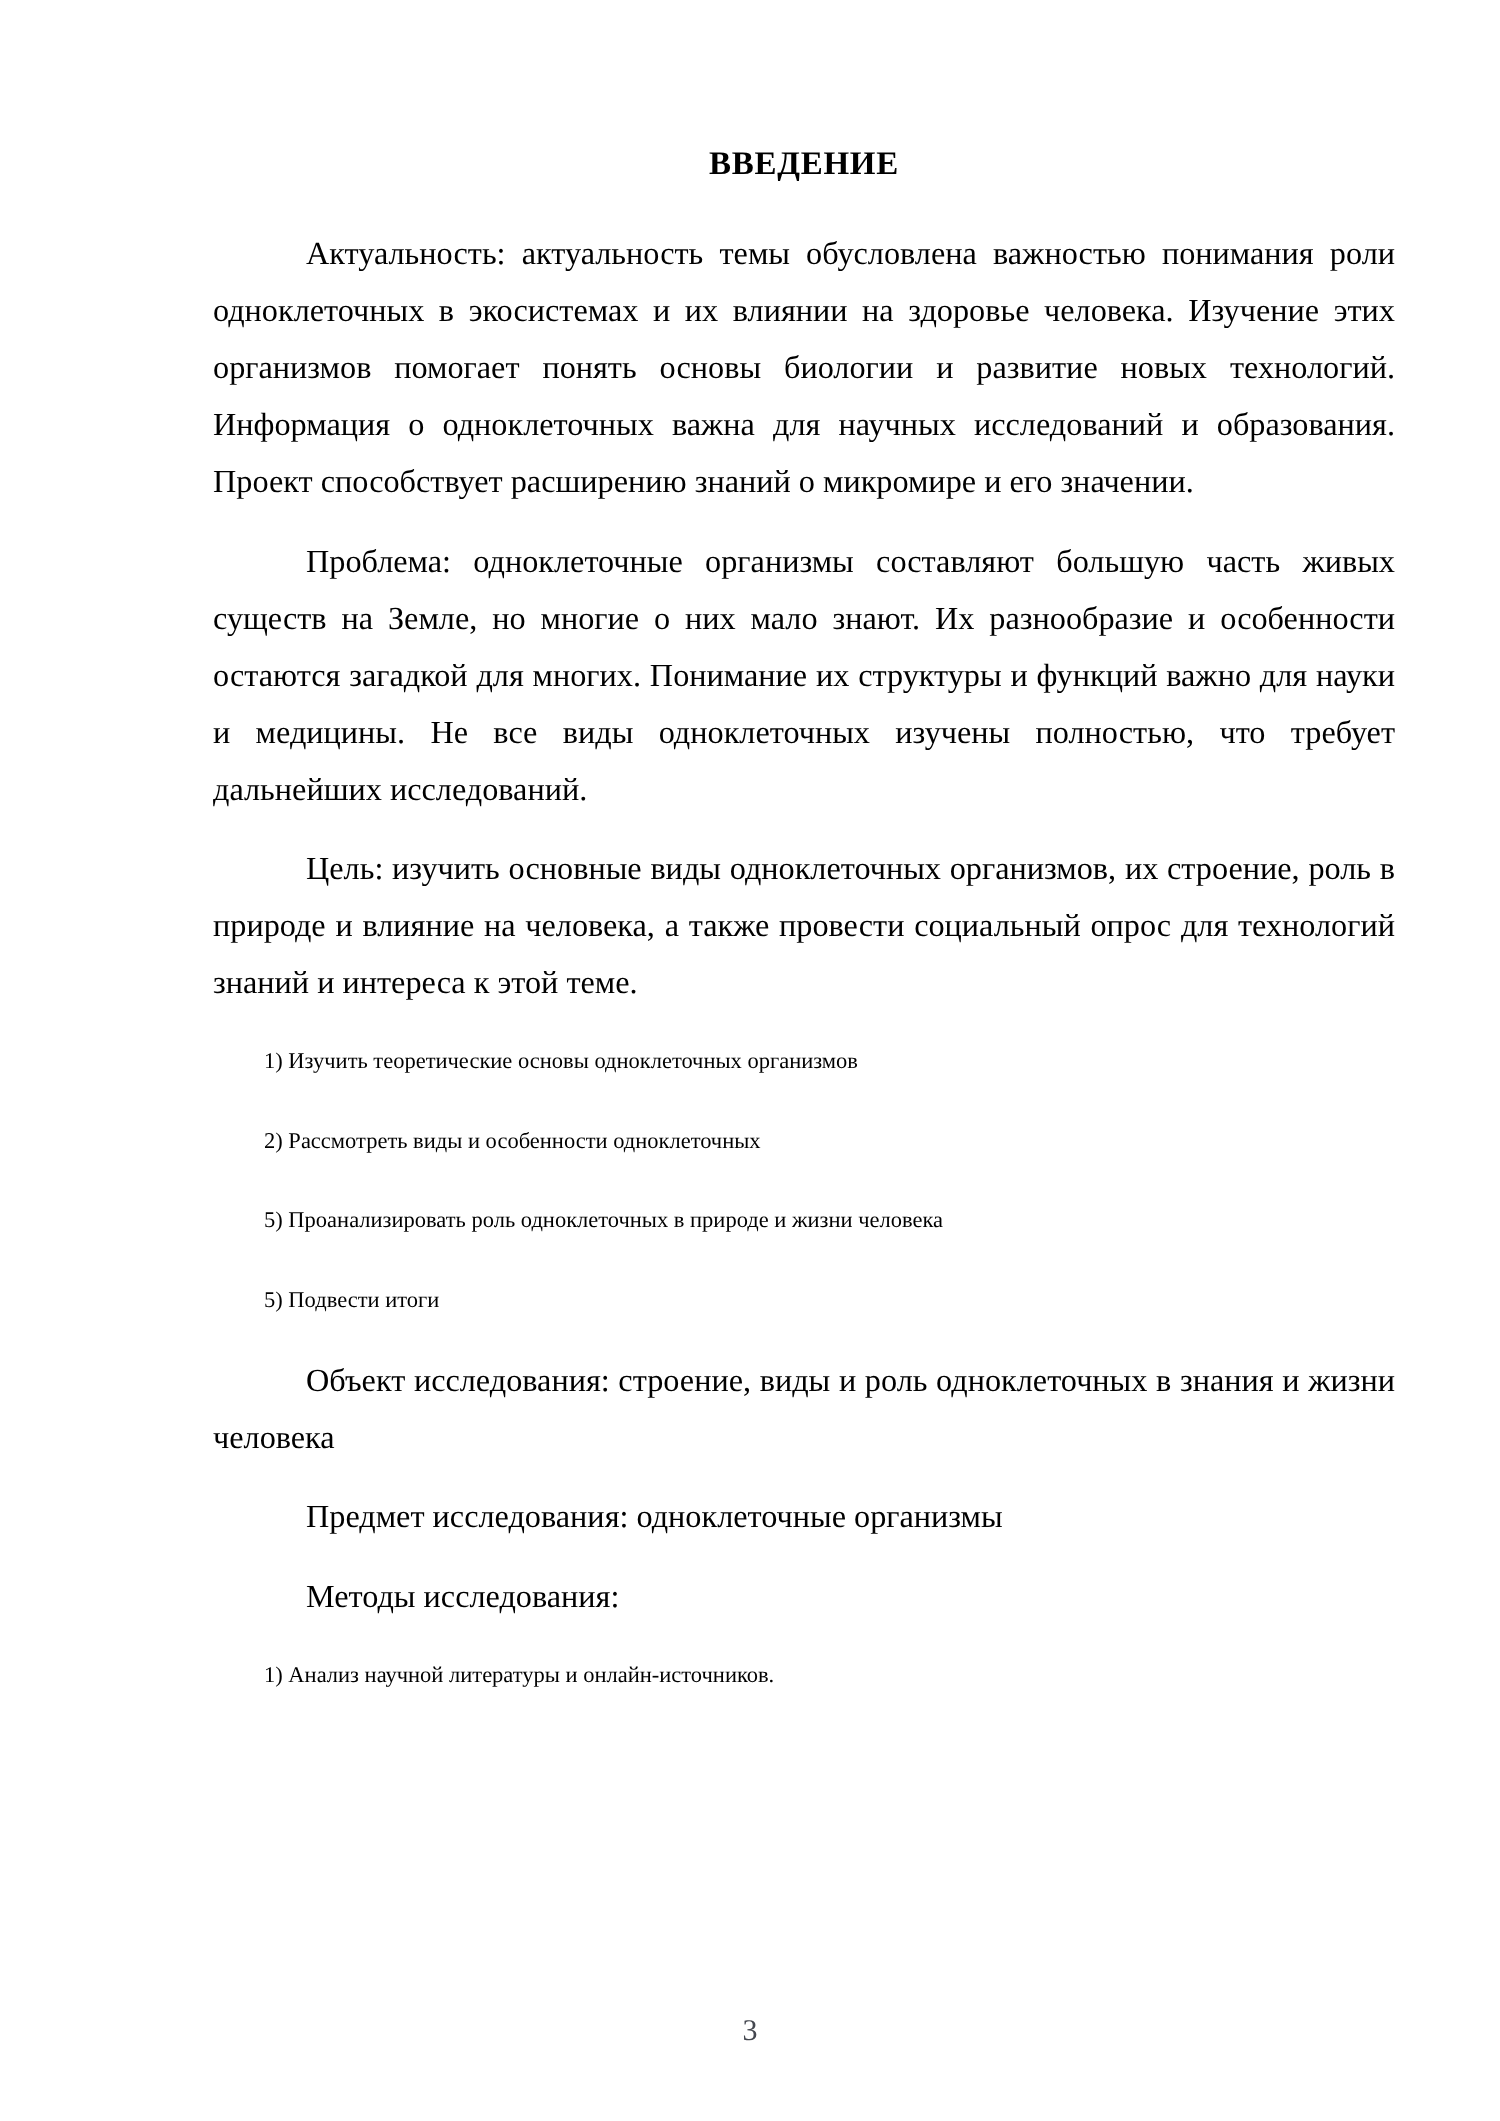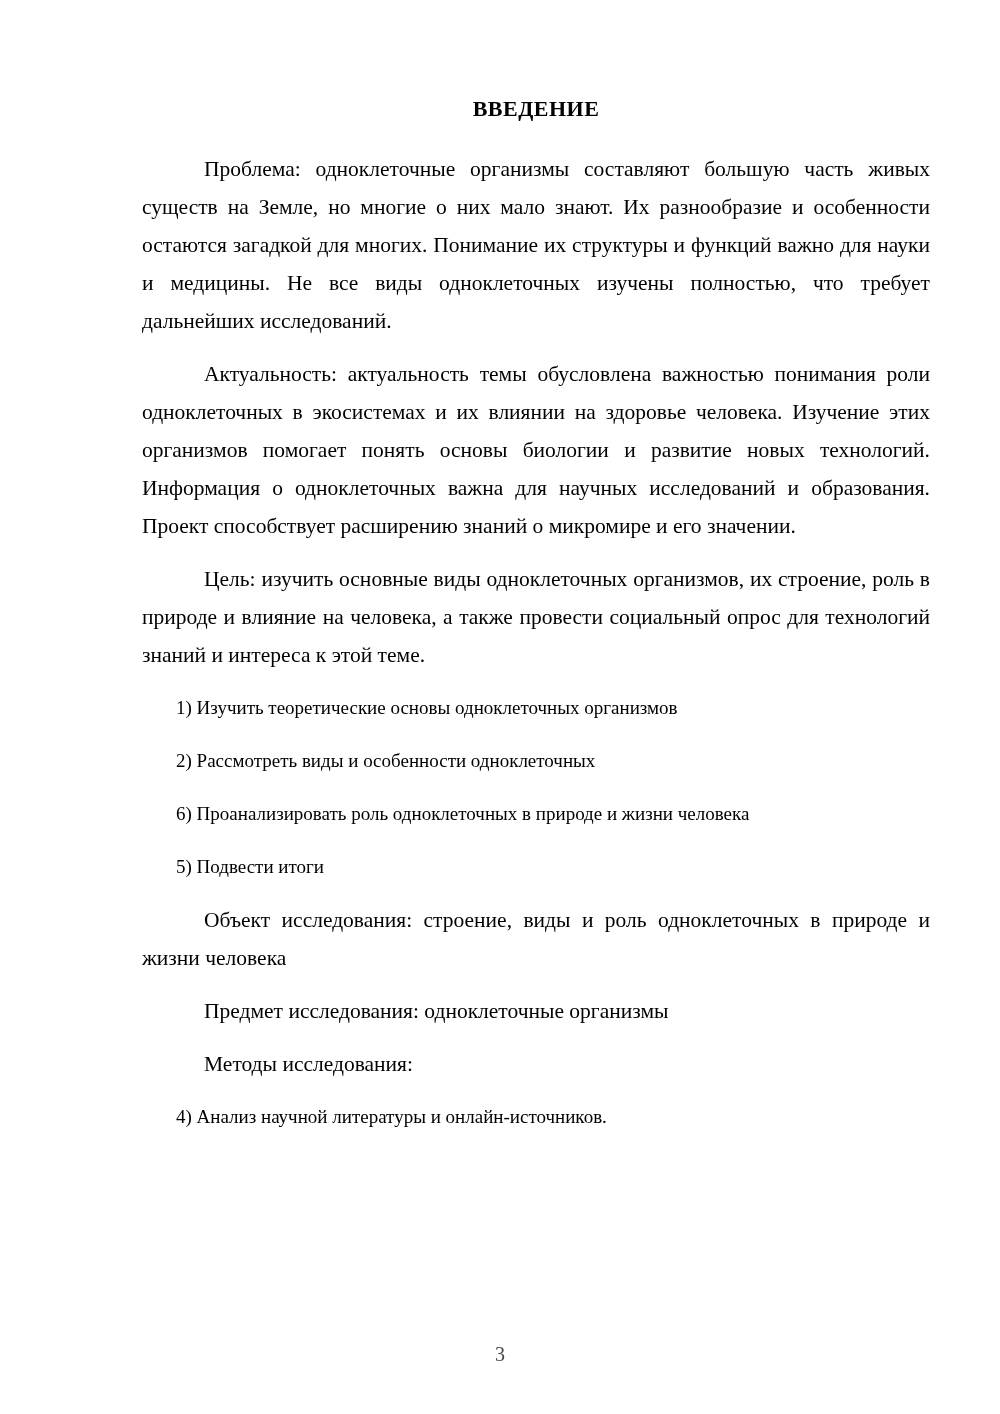--- a/index.html
+++ b/index.html
@@ -30,21 +30,21 @@
     margin-bottom: 28px;
   }
   p.para {
     font-size: 21.5px;
     line-height: 38px;
     text-align: justify;
     text-indent: 62px;
     margin-bottom: 15px;
   }
   p.list-item {
-    font-size: 19px;
+    font-size: 15px;
     line-height: 38px;
     text-align: justify;
     text-indent: 34px;
     margin-bottom: 15px;
   }
   .page-number {
     position: absolute;
     bottom: 48px;
     left: 0;
     width: 100%;
@@ -54,41 +54,41 @@
   }
 </style>
 </head>
 <body>
 
 <div class="page">
   <div class="content">
 
     <h1 class="doc-title">ВВЕДЕНИЕ</h1>
 
+    <p class="para">Актуальность: актуальность темы обусловлена важностью понимания роли одноклеточных в экосистемах и их влиянии на здоровье человека. Изучение этих организмов помогает понять основы биологии и развитие новых технологий. Информация о одноклеточных важна для научных исследований и образования. Проект способствует расширению знаний о микромире и его значении.</p>
+
     <p class="para">Проблема: одноклеточные организмы составляют большую часть живых существ на Земле, но многие о них мало знают. Их разнообразие и особенности остаются загадкой для многих. Понимание их структуры и функций важно для науки и медицины. Не все виды одноклеточных изучены полностью, что требует дальнейших исследований.</p>
-
-    <p class="para">Актуальность: актуальность темы обусловлена важностью понимания роли одноклеточных в экосистемах и их влиянии на здоровье человека. Изучение этих организмов помогает понять основы биологии и развитие новых технологий. Информация о одноклеточных важна для научных исследований и образования. Проект способствует расширению знаний о микромире и его значении.</p>
 
     <p class="para">Цель: изучить основные виды одноклеточных организмов, их строение, роль в природе и влияние на человека, а также провести социальный опрос для технологий знаний и интереса к этой теме.</p>
 
 
     <p class="list-item">1) Изучить теоретические основы одноклеточных организмов</p>
 
     <p class="list-item">2) Рассмотреть виды и особенности одноклеточных</p>
 
-    <p class="list-item">6) Проанализировать роль одноклеточных в природе и жизни человека</p>
+    <p class="list-item">5) Проанализировать роль одноклеточных в природе и жизни человека</p>
 
 
     <p class="list-item">5) Подвести итоги</p>
 
-    <p class="para">Объект исследования: строение, виды и роль одноклеточных в природе и жизни человека</p>
+    <p class="para">Объект исследования: строение, виды и роль одноклеточных в знания и жизни человека</p>
 
     <p class="para">Предмет исследования: одноклеточные организмы</p>
 
 
     <p class="para">Методы исследования:</p>
 
-    <p class="list-item">4) Анализ научной литературы и онлайн-источников.</p>
+    <p class="list-item">1) Анализ научной литературы и онлайн-источников.</p>
 
   </div>
 
   <div class="page-number">3</div>
 </div>
 
 </body></html>

